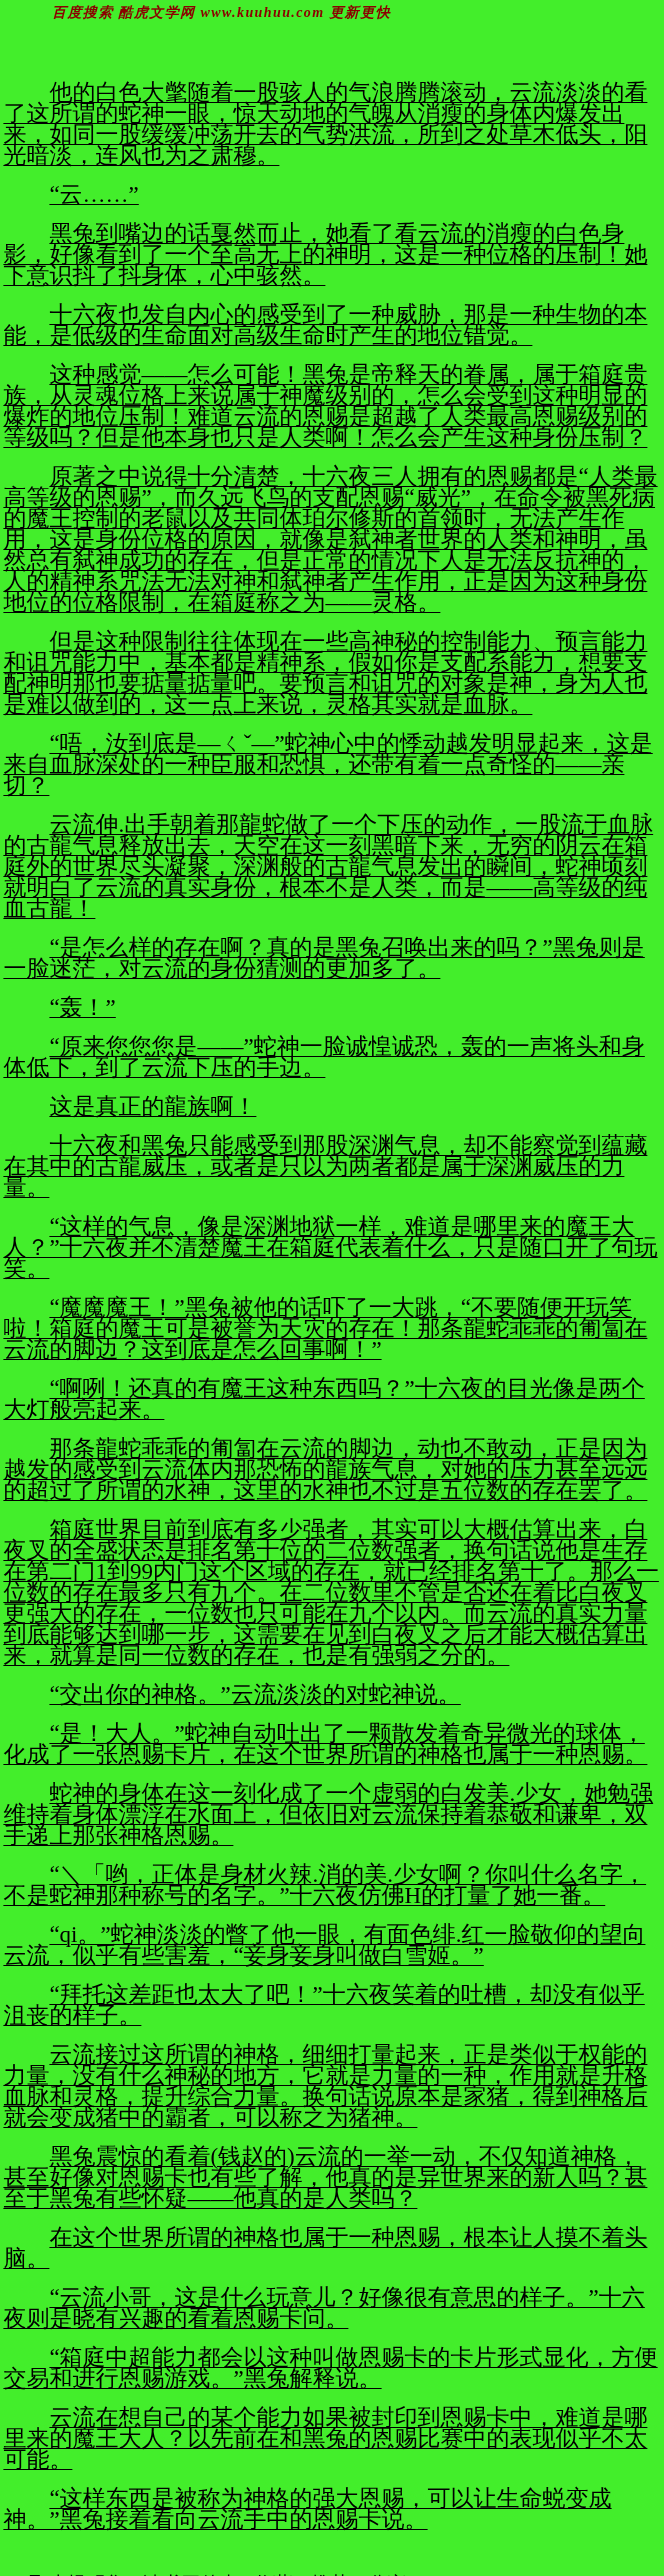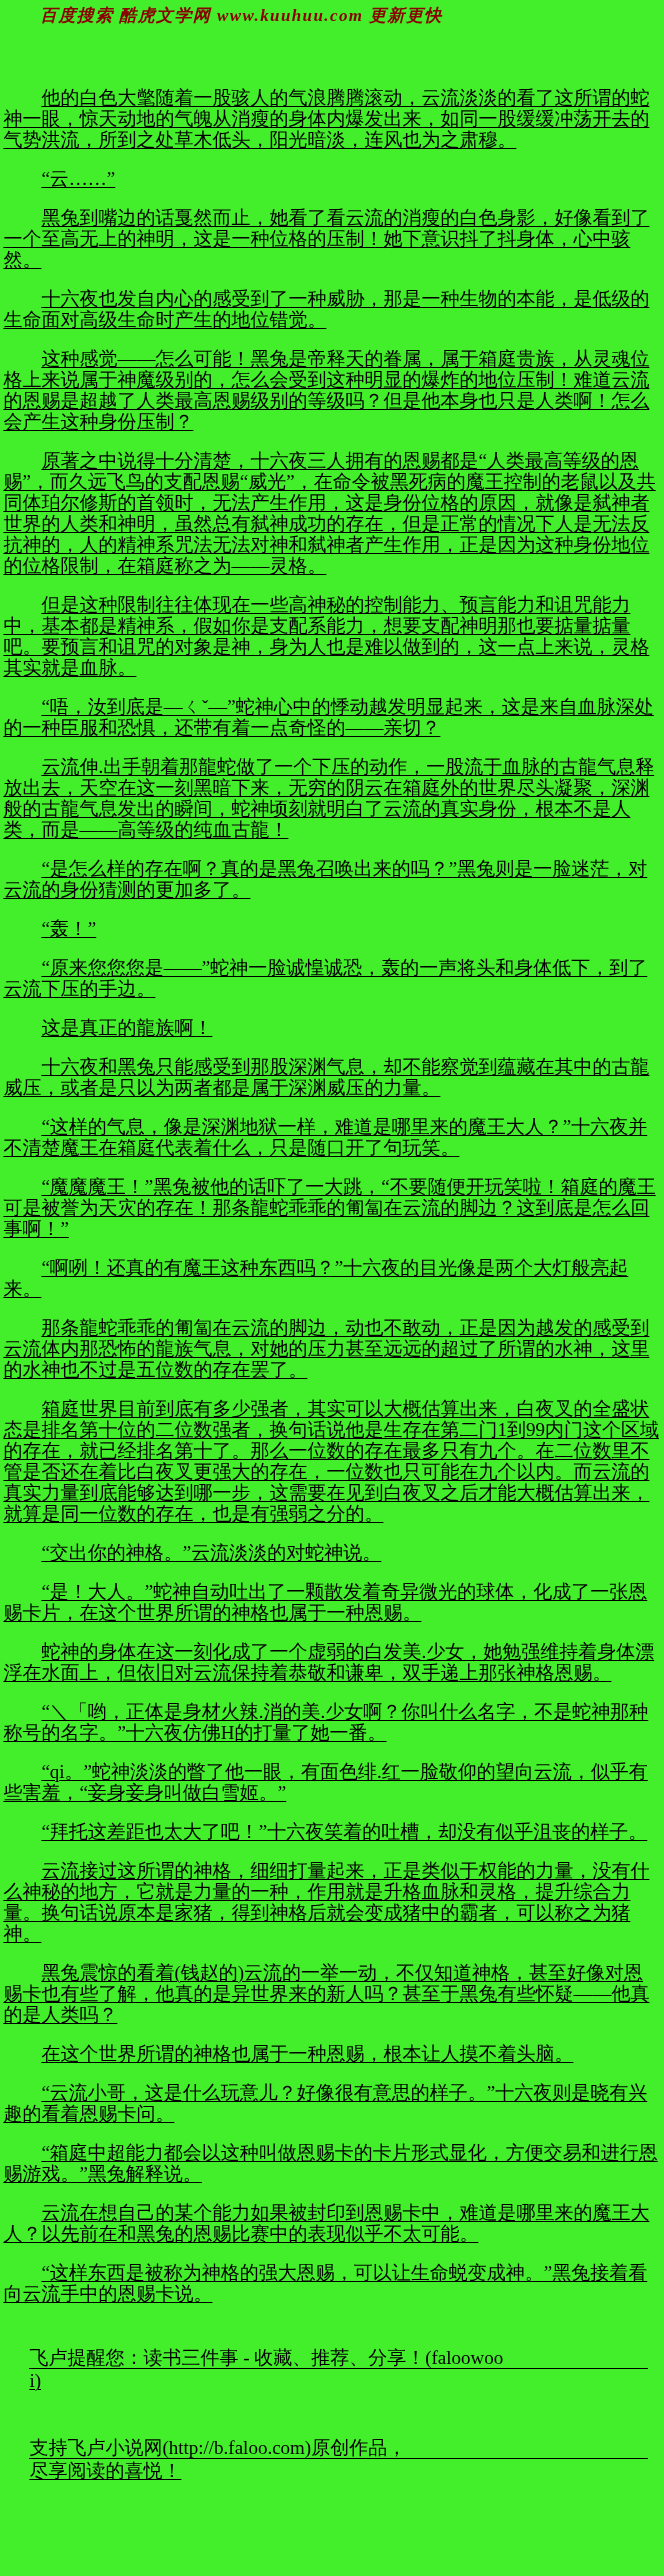--- a/index.html
+++ b/index.html
@@ -15,30 +15,31 @@
     background: #43ee2b;
     display: flex;
     flex-direction: column;
     overflow: hidden;
   }
   .promo {
     flex: 0 0 auto;
     color: #8b0000;
     font-weight: bold;
     font-style: italic;
-    font-size: 17px;
+    font-size: 14px;
     letter-spacing: 1.4px;
     white-space: nowrap;
+    margin-left: 12px;
   }
   .promo.header { padding: 4.1px 0 0 40px; }
   .content {
     flex: 0 0 auto;
     padding: 60px 3.4px 6.9px 3.4px;
     color: #000000;
-    font-size: 19px;
+    font-size: 23px;
     line-height: 21px;
   }
   .content p {
     margin: 0 0 18px 0;
     text-indent: 2em;
     text-decoration: underline;
     text-decoration-thickness: 0.7px;
     text-underline-offset: 2.1px;
     word-break: break-all;
   }

